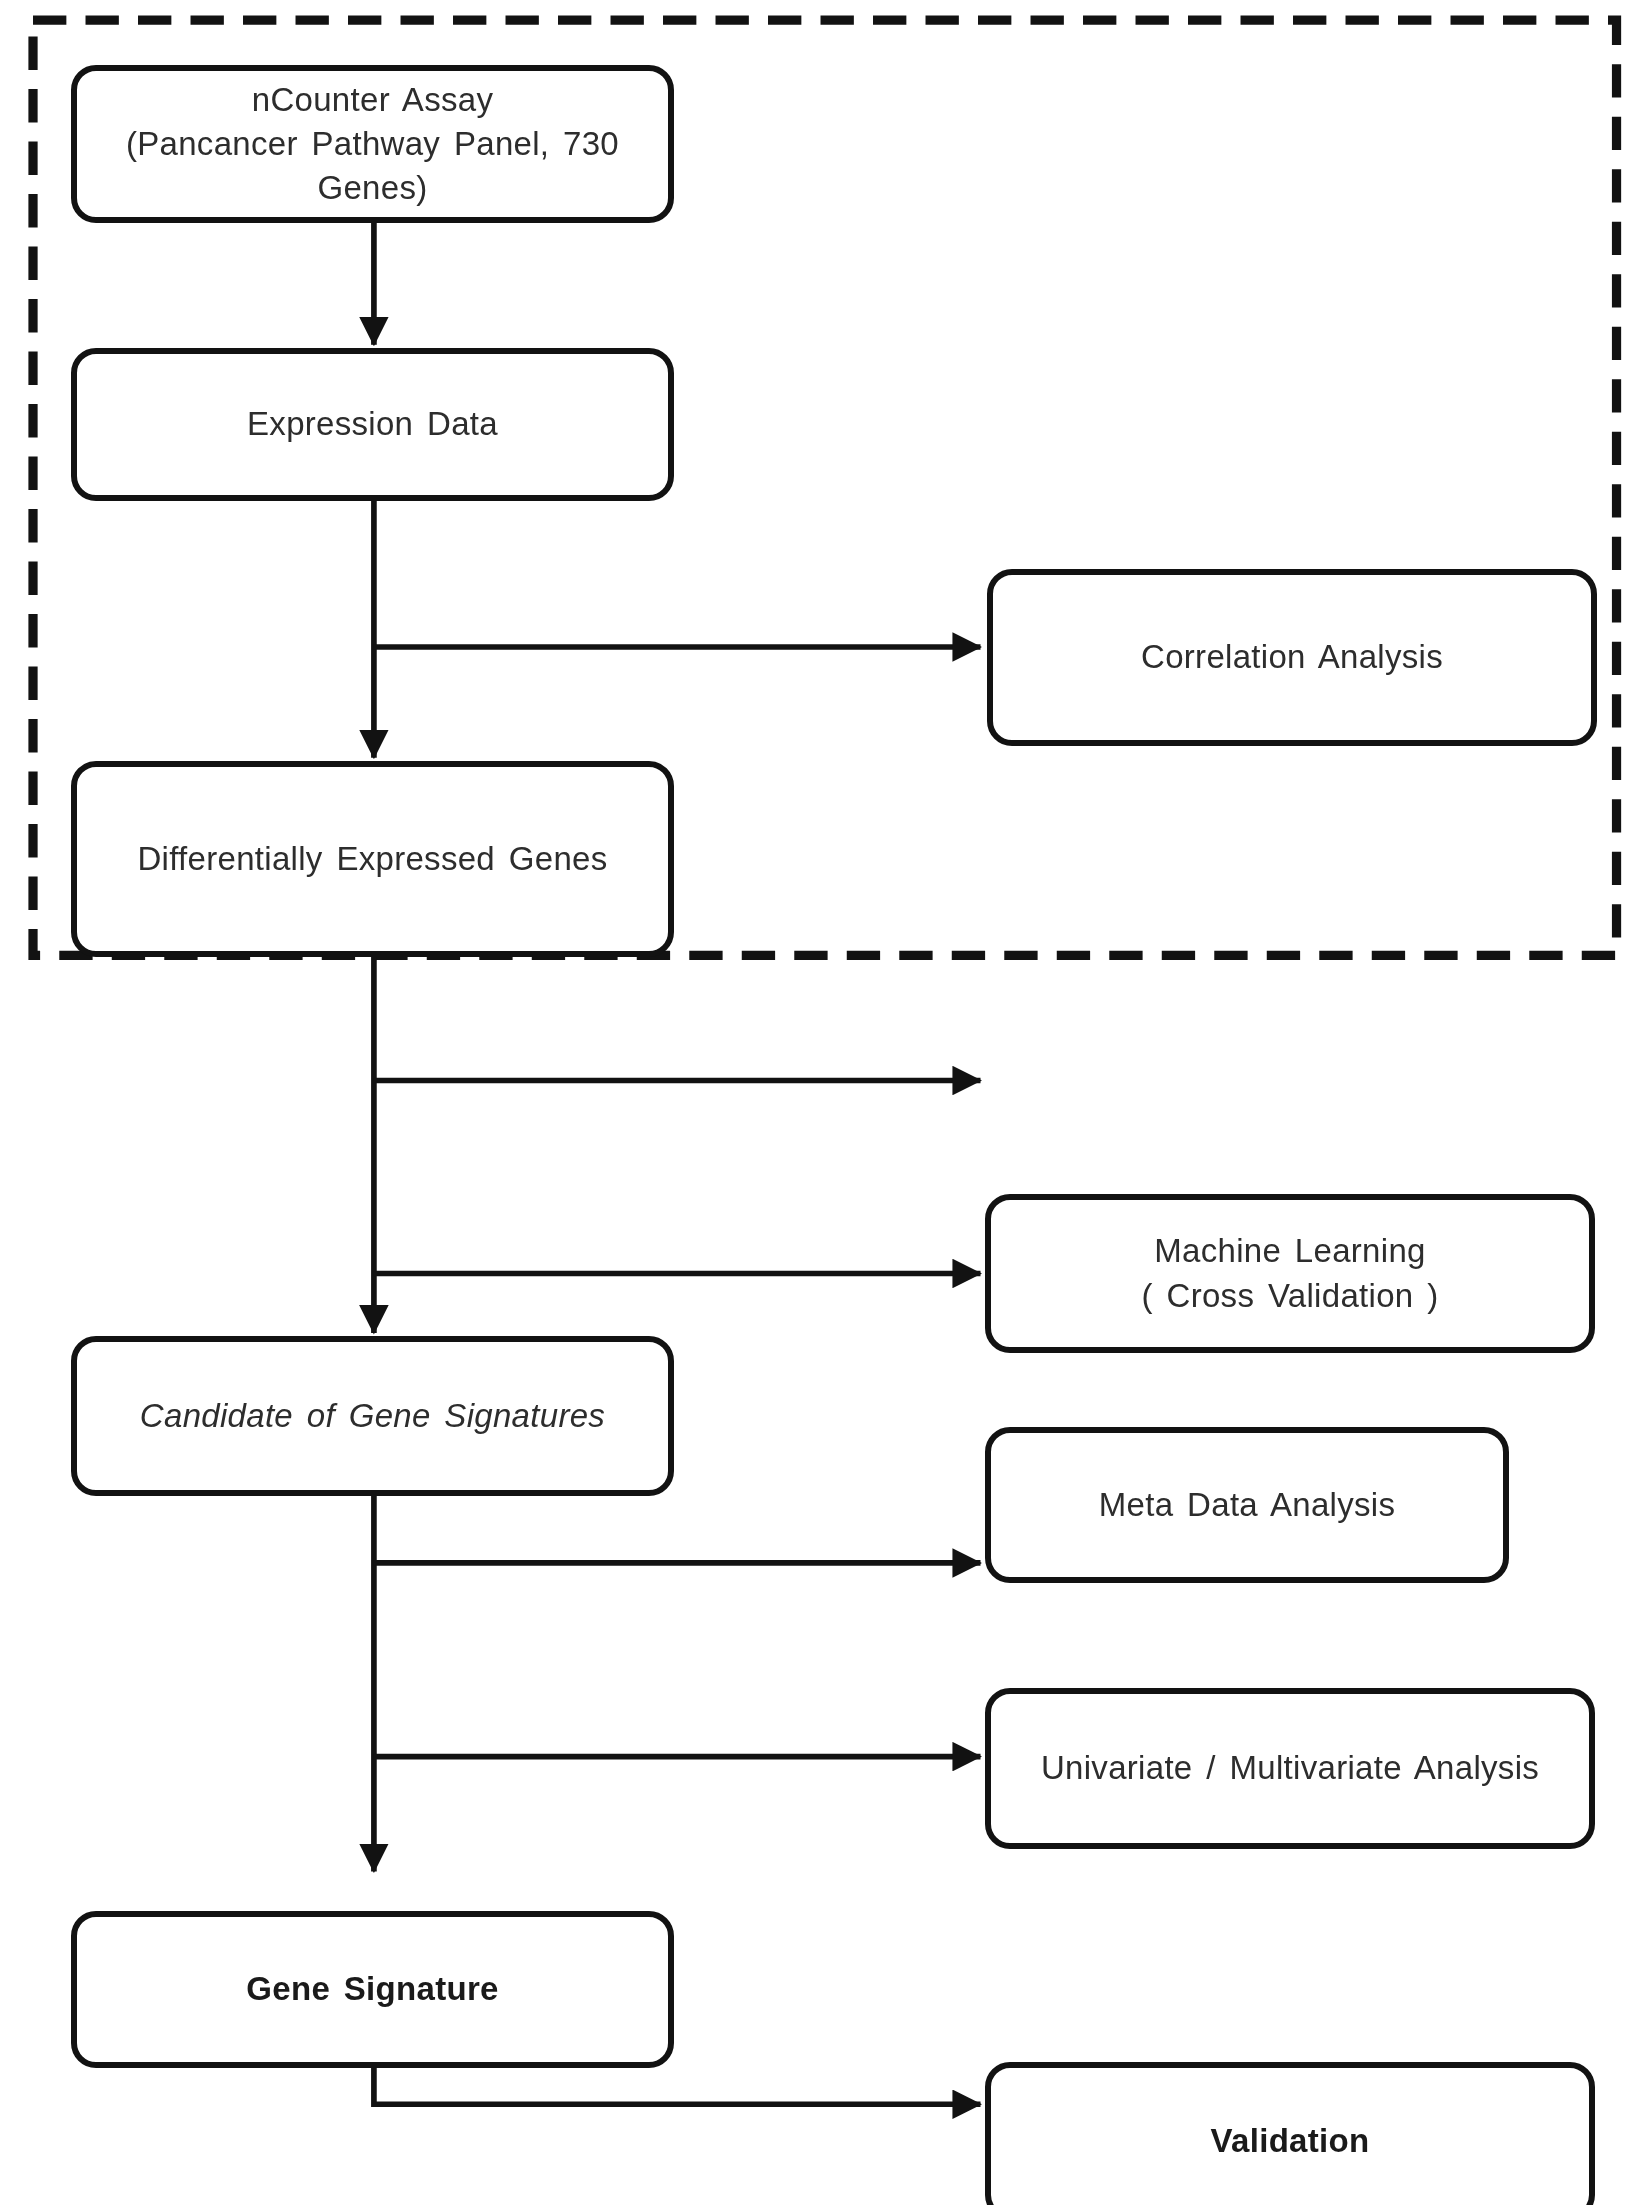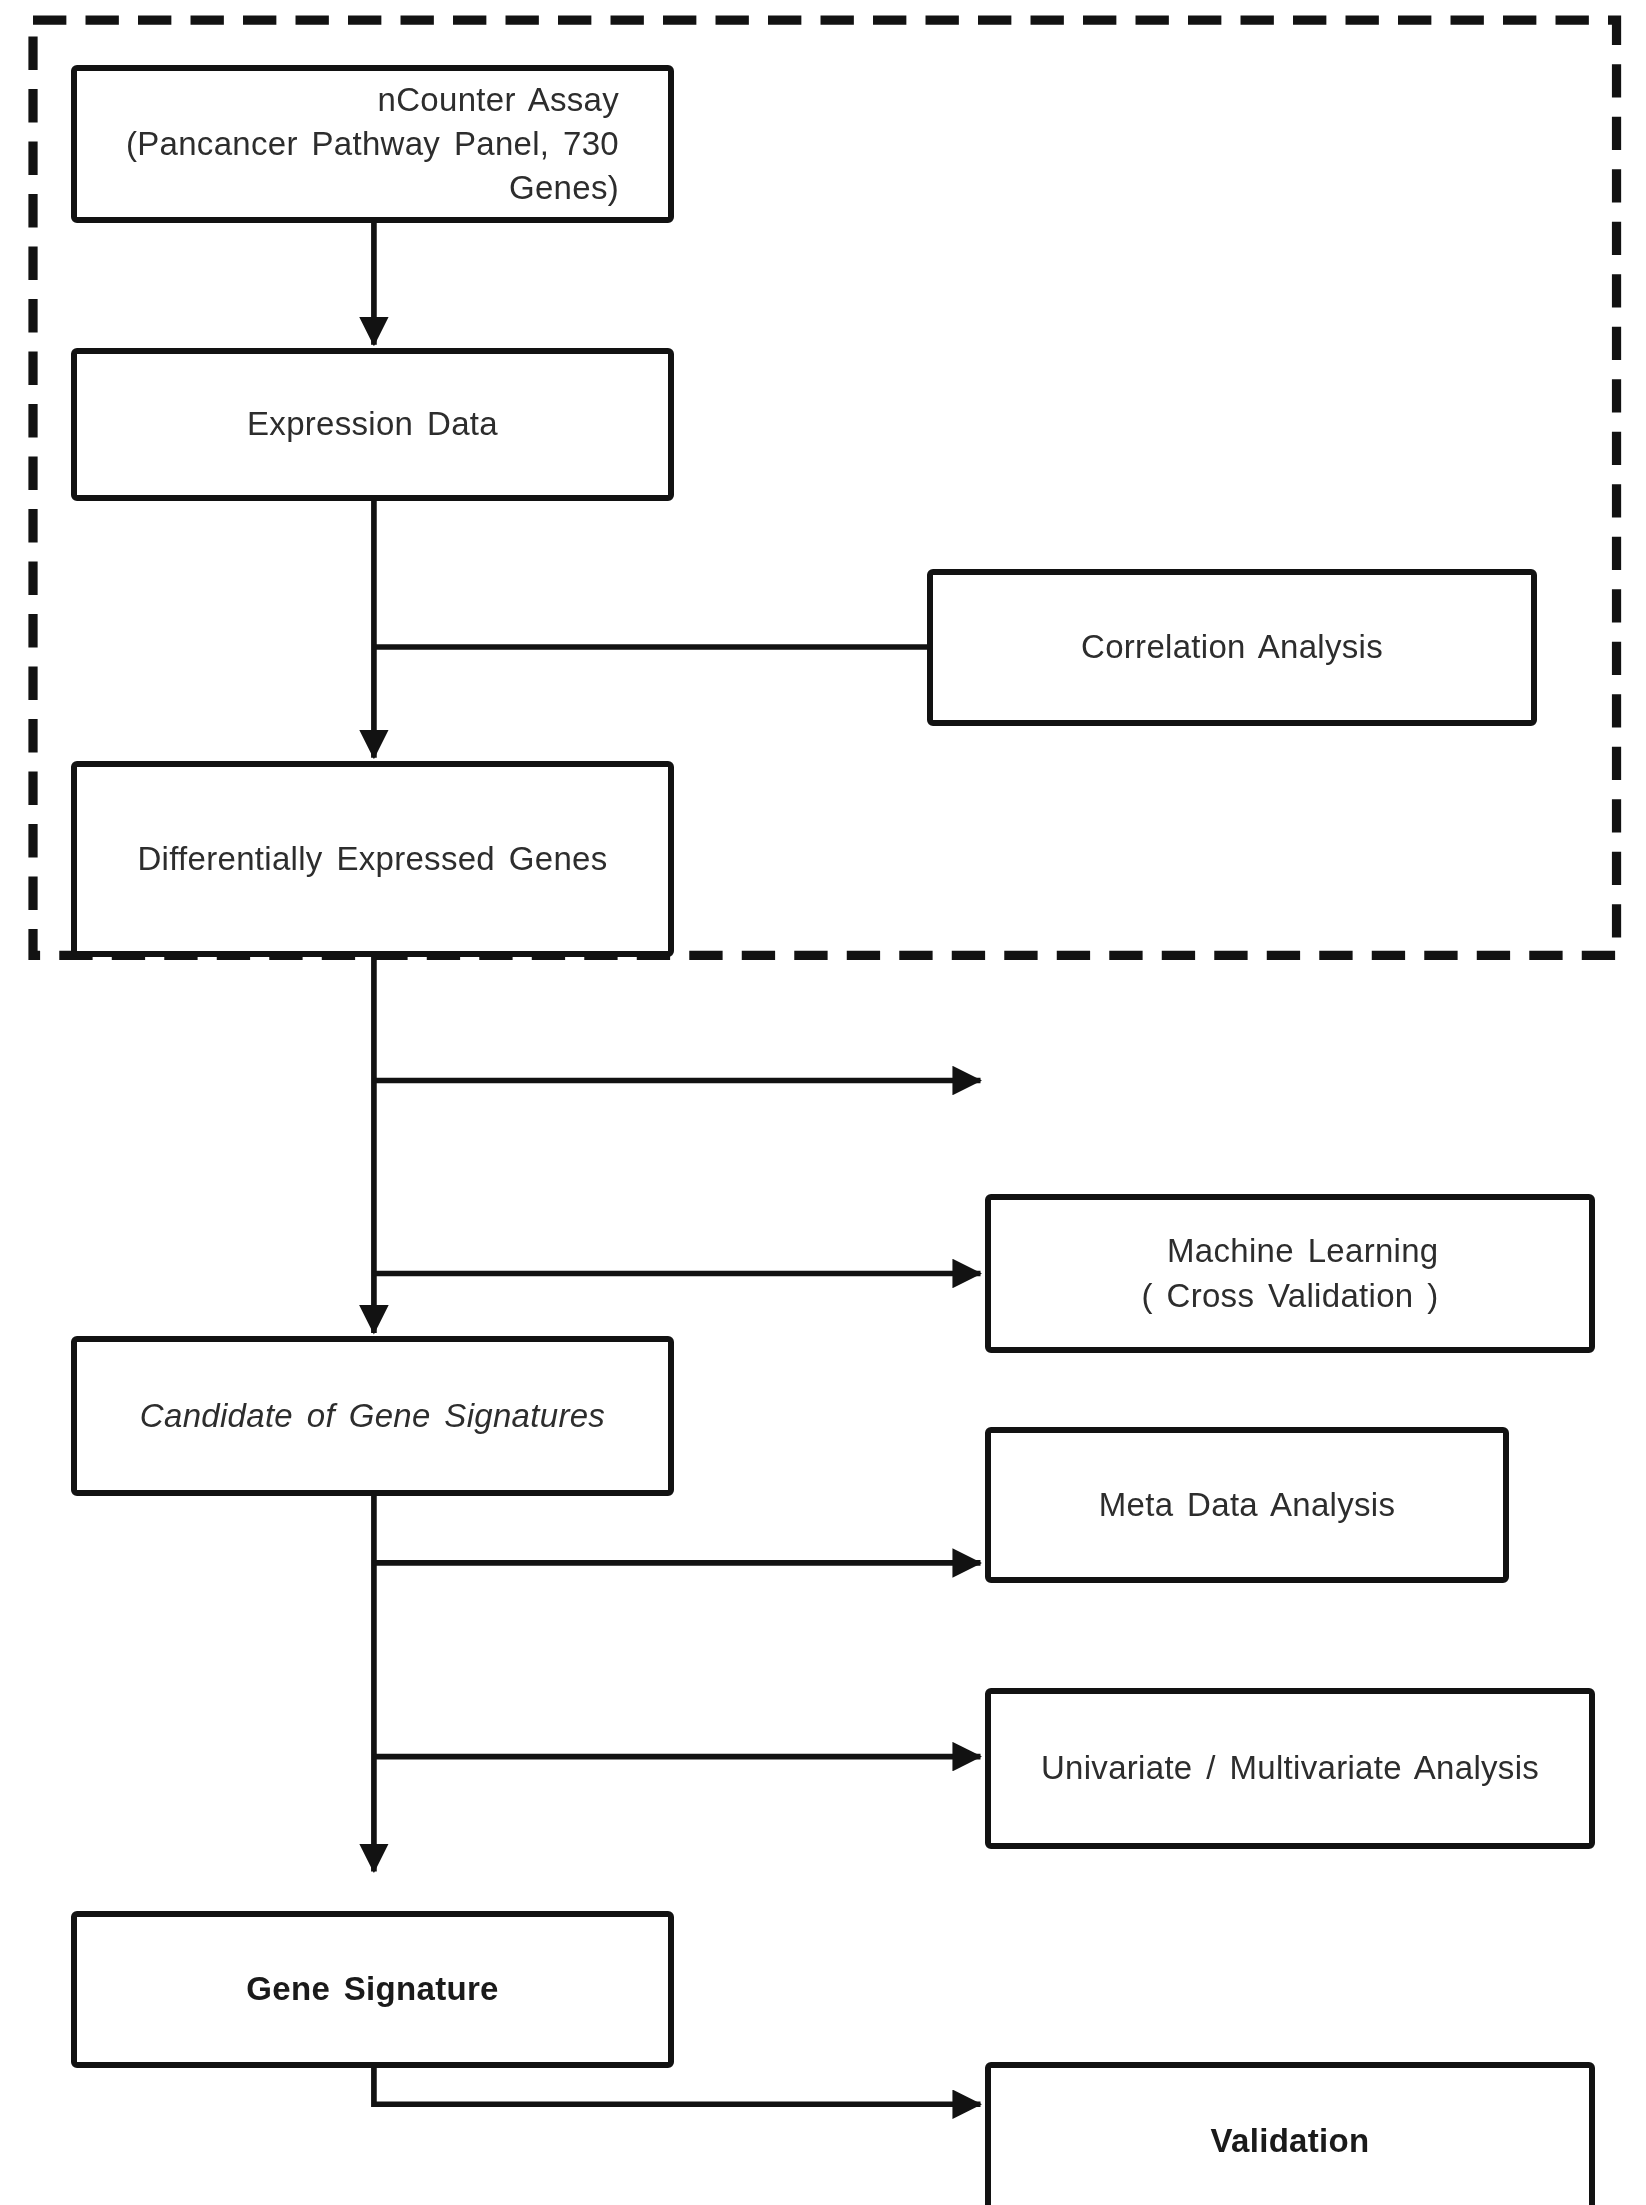--- a/index.html
+++ b/index.html
@@ -19,47 +19,47 @@
     position: absolute;
     left: 0;
     top: 0;
     width: 1646px;
     height: 2205px;
   }
   .node {
     position: absolute;
     box-sizing: border-box;
     border: 6.4px solid #121212;
-    border-radius: 6px;
+    border-radius: 25px;
     background: #ffffff;
     display: flex;
     align-items: center;
     justify-content: center;
-    text-align: right;
+    text-align: center;
     font-size: 33px;
     line-height: 1.34;
     color: #2d2d2d;
     white-space: pre-wrap;
     word-spacing: 4.3px;
     letter-spacing: 0.3px;
     padding: 5.7px 14px;
   }
   .node.bold {
     font-weight: bold;
     color: #1a1a1a;
     margin-top: 36px;
   }
   
   .n-ncounter    { left: 71px;  top: 65px;   width: 603px; height: 158px; }
   .n-expression  { left: 71px;  top: 348px;  width: 603px; height: 153px; }
   .n-deg         { left: 71px;  top: 761px; width: 603px; height: 196px; }
   .n-candidate   { left: 71px;  top: 1336px; width: 603px; height: 160px; font-style: italic; }
   .n-genesig     { left: 71px;  top: 1875px; width: 603px; height: 157px; }
   
-  .n-correlation { left: 927px; top: 569px;  width: 610px; height: 157px; }
+  .n-correlation { left: 987px; top: 569px;  width: 610px; height: 177px; }
   .n-combo       { left: 985px; top: 1002px; width: 610px; height: 158px; }
   .n-ml          { left: 985px; top: 1194px; width: 610px; height: 159px; }
   .n-meta        { left: 985px; top: 1427px; width: 524px; height: 156px; }
   .n-univariate  { left: 985px; top: 1677px; width: 610px; height: 161px; margin-top: 11px; }
   .n-validation  { left: 985px; top: 2026px; width: 610px; height: 158px; }
 </style>
 </head>
 <body>
 
 <div class="canvas">

